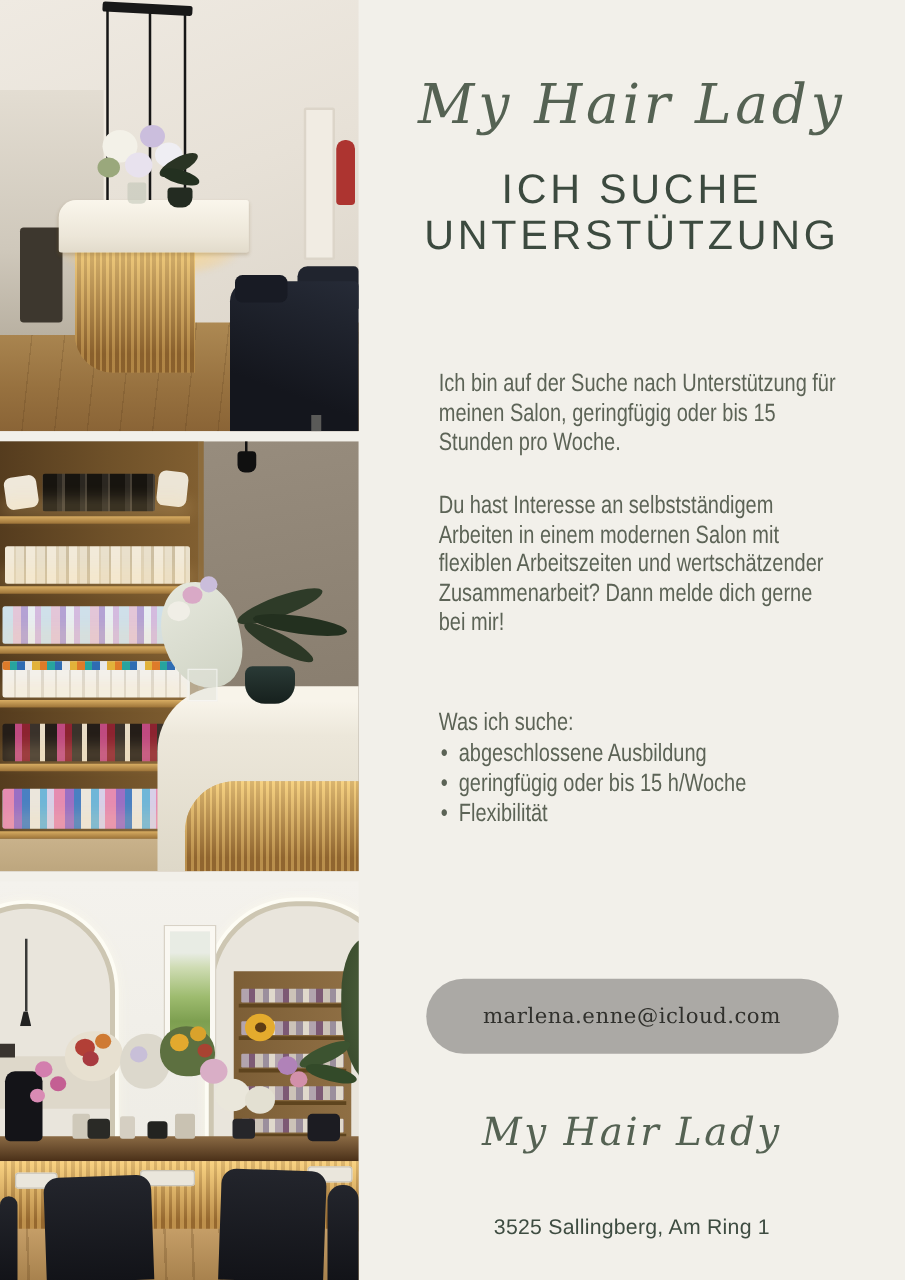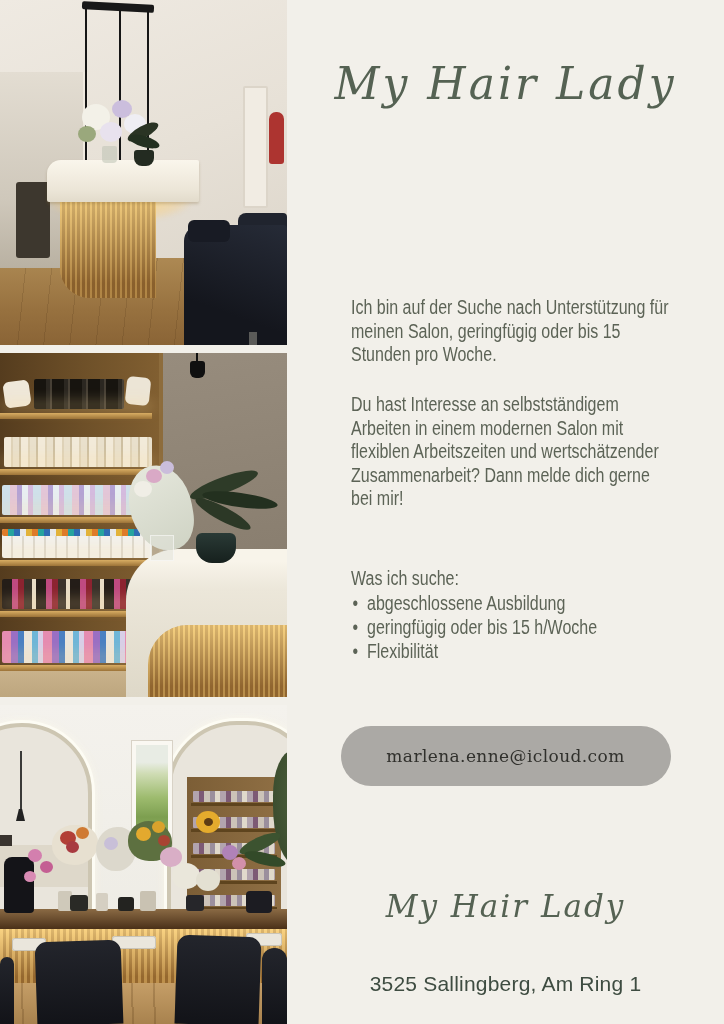--- a/index.html
+++ b/index.html
@@ -127,27 +127,27 @@
     white-space:pre-line; transform:scaleX(0.80); transform-origin:0 0; }
   .para1 { top:296px; }
   .para2 { top:393px; }
   .wants { top:566px; left:64px; width:446px; transform:scaleX(0.80); transform-origin:0 0;
     font-size:20px; line-height:24px; color:#5C6356; }
   .wants ul { list-style:none; margin-top:1px; }
   .wants li { position:relative; padding-left:20px; }
   .wants li::before { content:"•"; position:absolute; left:2px; color:#5C6356; }
   .bewerbung { top:731px; left:0; width:100%; text-align:center;
     font-size:15px; letter-spacing:1.2px; color:#3E4C41; }
-  .email-pill { top:726px; left:50%; transform:translateX(-50%); width:330px; height:60px;
+  .email-pill { top:783px; left:50%; transform:translateX(-50%); width:330px; height:60px;
     border-radius:30px; background:#ABA9A5; display:flex; align-items:center; justify-content:center; }
   .email-text { font-family:"DejaVu Serif", serif; font-size:17px; color:#30302c; letter-spacing:.4px; }
   .footer-name { top:856px; left:0; width:100%; text-align:center;
     font-size:27px; letter-spacing:1.5px; color:#3C4A3F; }
   .footer-script { top:888px; left:0; width:100%; text-align:center; font-size:31px; letter-spacing:2px; }
-  .address { top:972px; left:0; width:100%; text-align:center; font-size:21px;
+  .address { top:972px; left:0; width:100%; text-align:center; font-size:17px;
     letter-spacing:.2px; color:#3E4C41; }
 </style>
 </head>
 <body>
 
 <div class="page">
 
   <div class="photos">
 
     <div class="photo" id="photo1">
@@ -288,20 +288,24 @@
       </div>
       <div class="p3-chair" style="left:0;top:252px;width:14px;height:68px"></div>
       <div class="p3-chair" style="left:36px;top:236px;width:86px;height:84px;transform:rotate(-2deg)"></div>
       <div class="p3-chair" style="left:176px;top:231px;width:84px;height:89px;transform:rotate(2deg)"></div>
       <div class="p3-chair" style="left:262px;top:243px;width:25px;height:77px"></div>
     </div>
   </div>
 
   <div class="content">
     <div class="abs script brand-script">My Hair Lady</div>
+    <div class="abs headline">
+      <div>ICH SUCHE</div>
+      <div>UNTERSTÜTZUNG</div>
+    </div>
 
     <div class="abs body-text para1">Ich bin auf der Suche nach Unterstützung für
 meinen Salon, geringfügig oder bis 15
 Stunden pro Woche.</div>
     <div class="abs body-text para2">Du hast Interesse an selbstständigem
 Arbeiten in einem modernen Salon mit
 flexiblen Arbeitszeiten und wertschätzender
 Zusammenarbeit? Dann melde dich gerne
 bei mir!</div>
 

